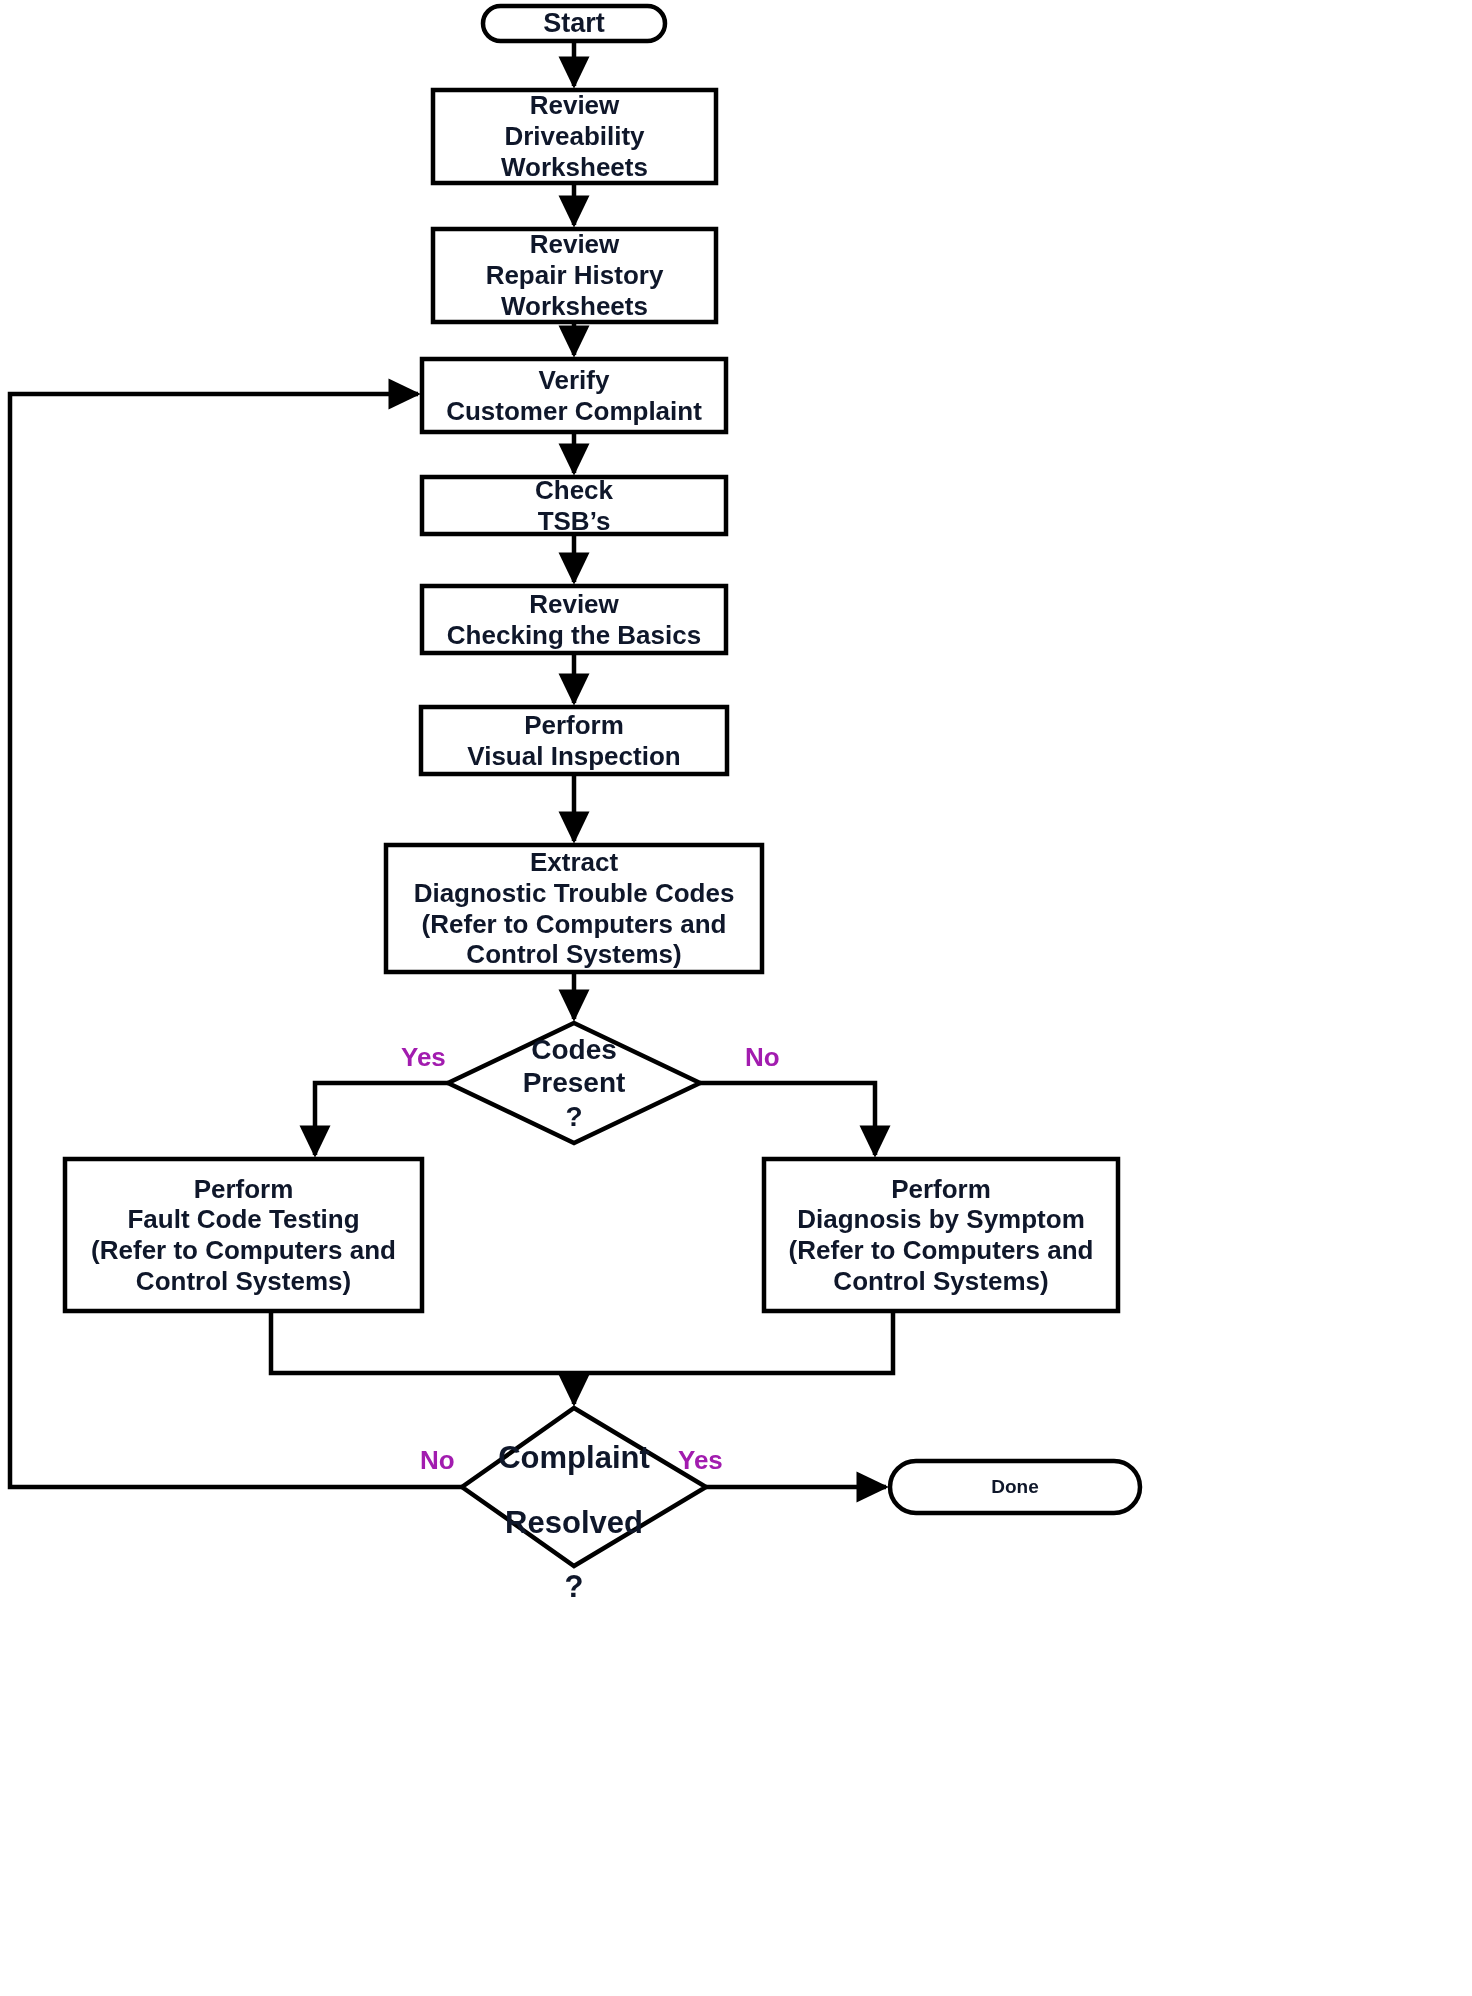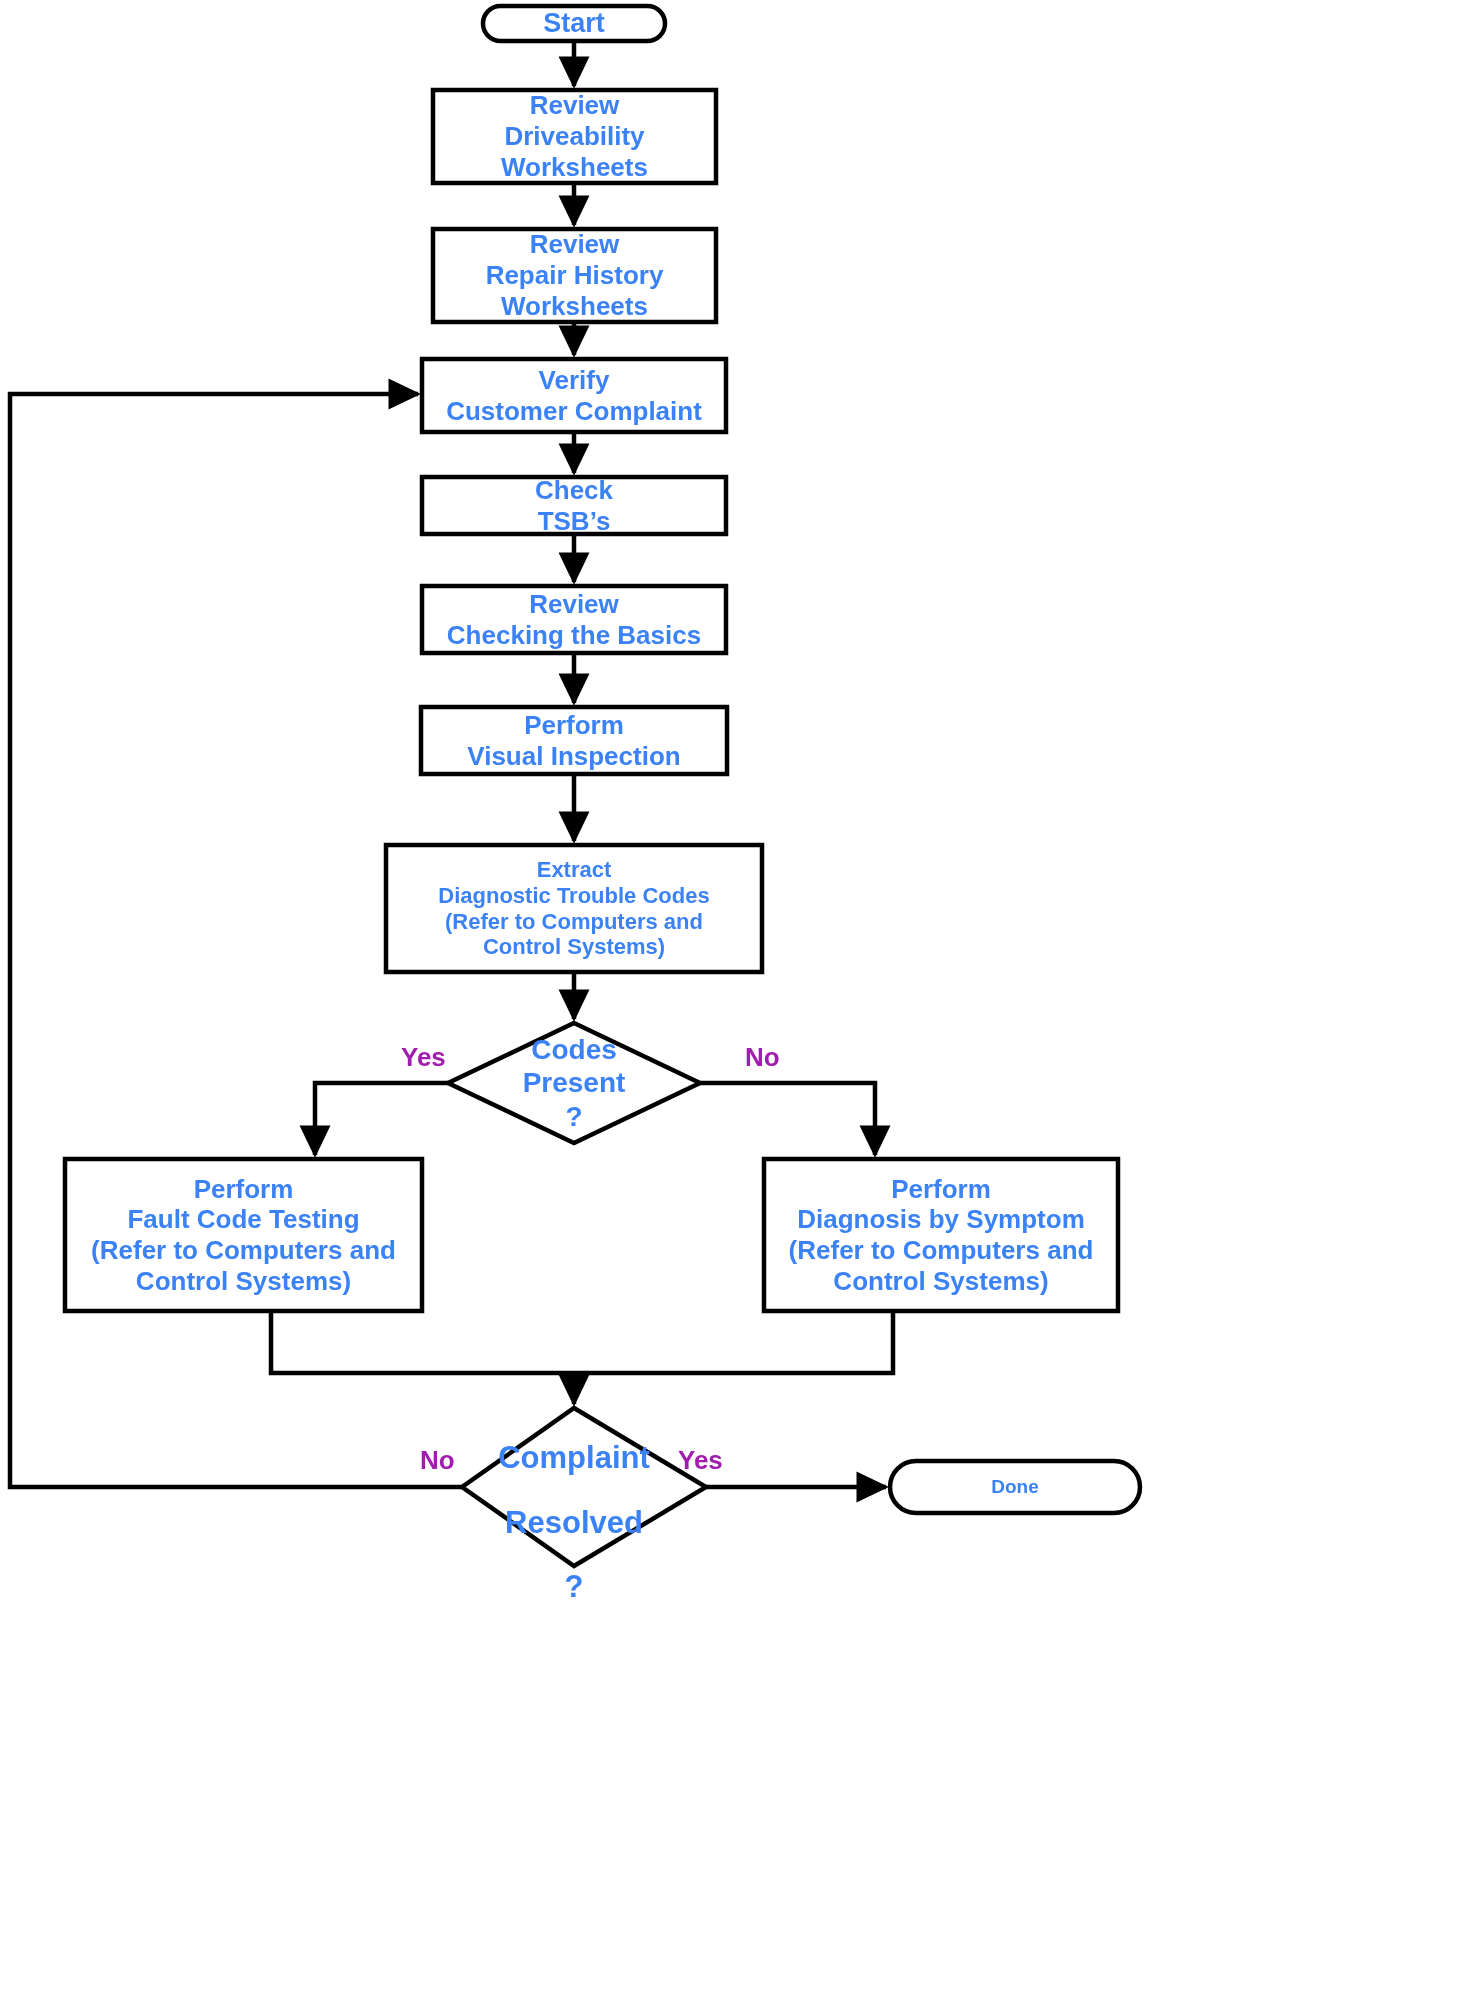--- a/index.html
+++ b/index.html
@@ -25,21 +25,21 @@
   }
   .node-label {
     position: absolute;
     display: flex;
     flex-direction: column;
     align-items: center;
     justify-content: center;
     text-align: left;
     font-family: "Liberation Sans", sans-serif;
     font-weight: bold;
-    color: #3b82f6;
+    color: #0f172a;
     line-height: 1.18;
     white-space: pre;
     pointer-events: none;
   }
   .node-label .ln { display: block; }
   .edge-label {
     position: absolute;
     font-family: "Liberation Sans", sans-serif;
     font-weight: bold;
     color: #a21caf;
@@ -149,21 +149,21 @@
   <div class="node-label" style="left:422px; top:586px; width:304px; height:67px; font-size:26px;">
     <span class="ln">Review</span>
     <span class="ln">Checking the Basics</span>
   </div>
 
   <div class="node-label" style="left:421px; top:707px; width:306px; height:67px; font-size:26px;">
     <span class="ln">Perform</span>
     <span class="ln">Visual Inspection</span>
   </div>
 
-  <div class="node-label" style="left:386px; top:845px; width:376px; height:127px; font-size:22px;">
+  <div class="node-label" style="left:386px; top:845px; width:376px; height:127px; font-size:26px;">
     <span class="ln">Extract</span>
     <span class="ln">Diagnostic Trouble Codes</span>
     <span class="ln">(Refer to Computers and</span>
     <span class="ln">Control Systems)</span>
   </div>
 
   <div class="node-label" style="left:474px; top:1023px; width:200px; height:120px; font-size:28px;">
     <span class="ln">Codes</span>
     <span class="ln">Present</span>
     <span class="ln">?</span>

